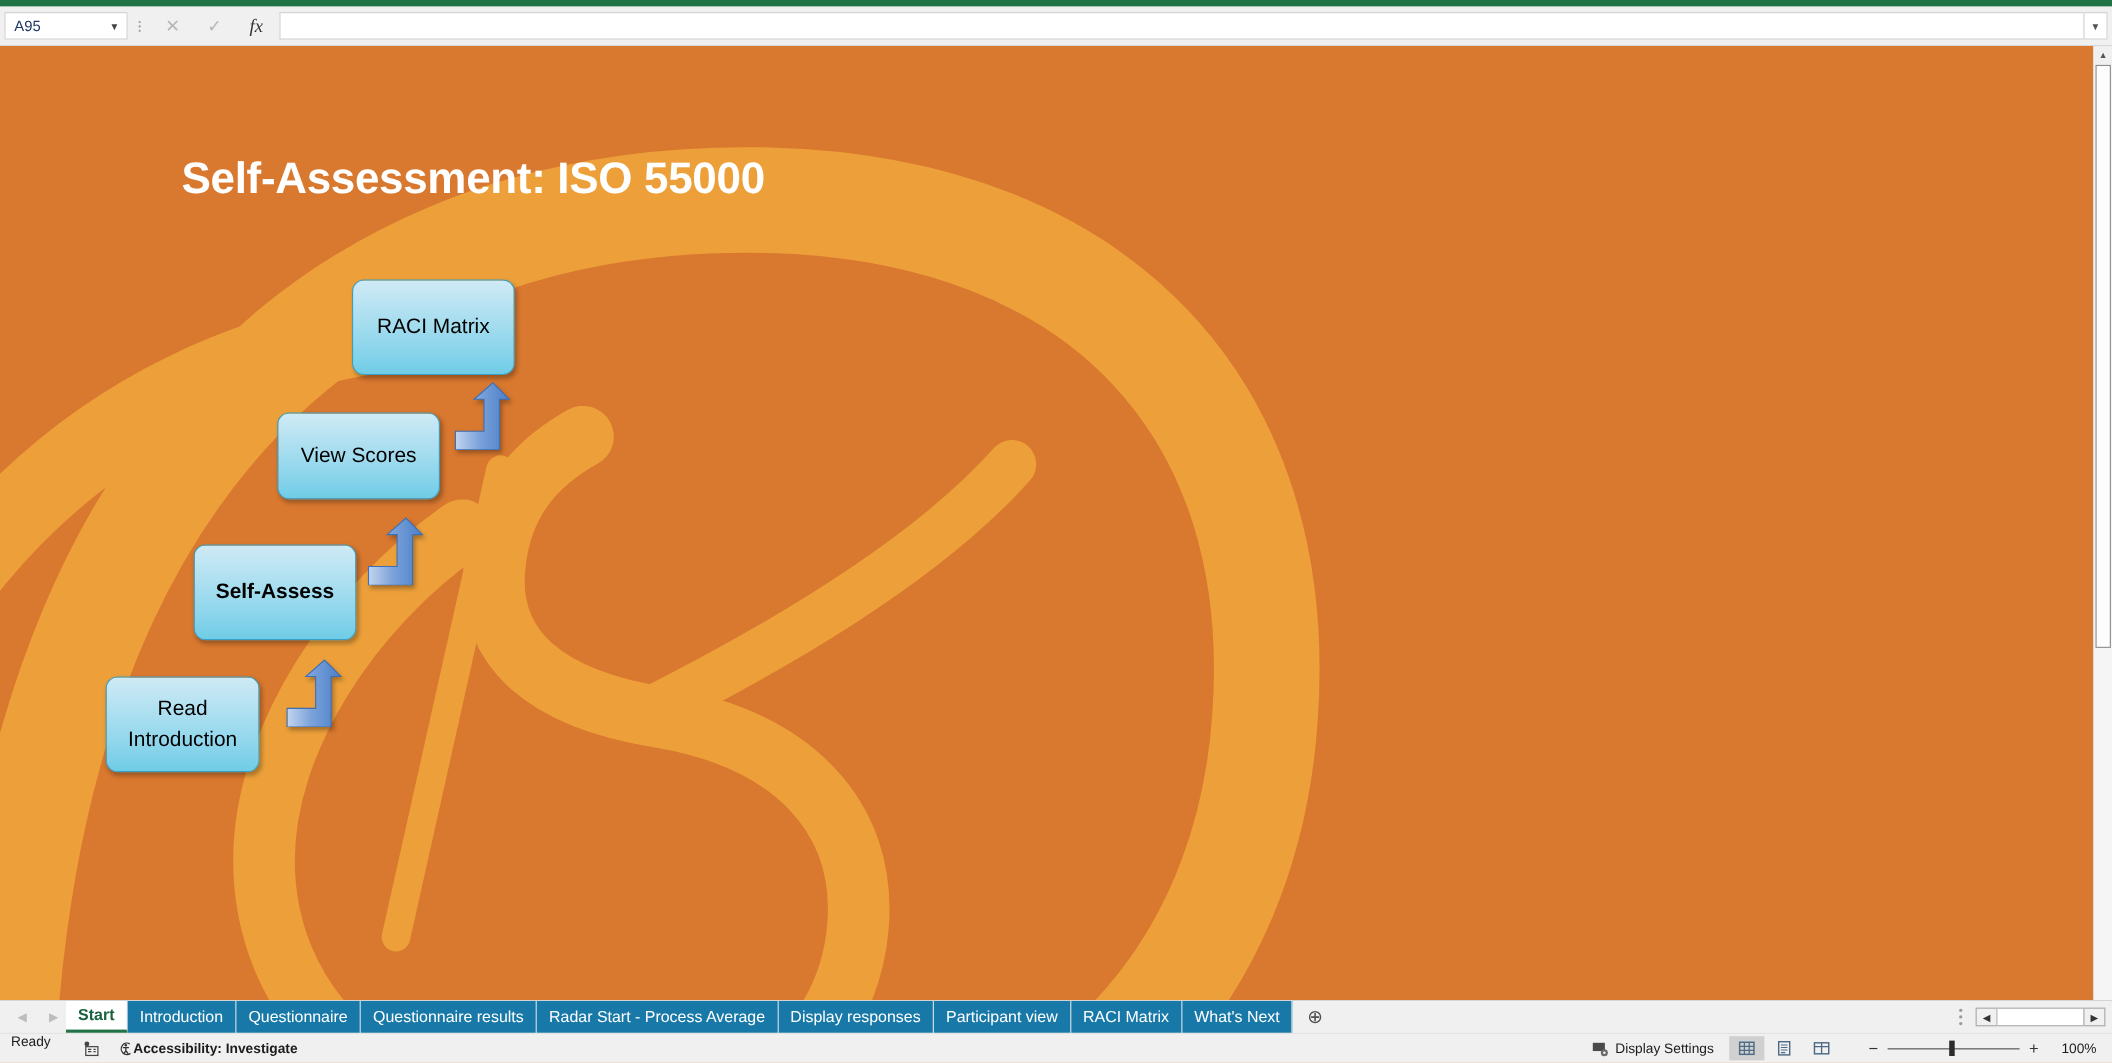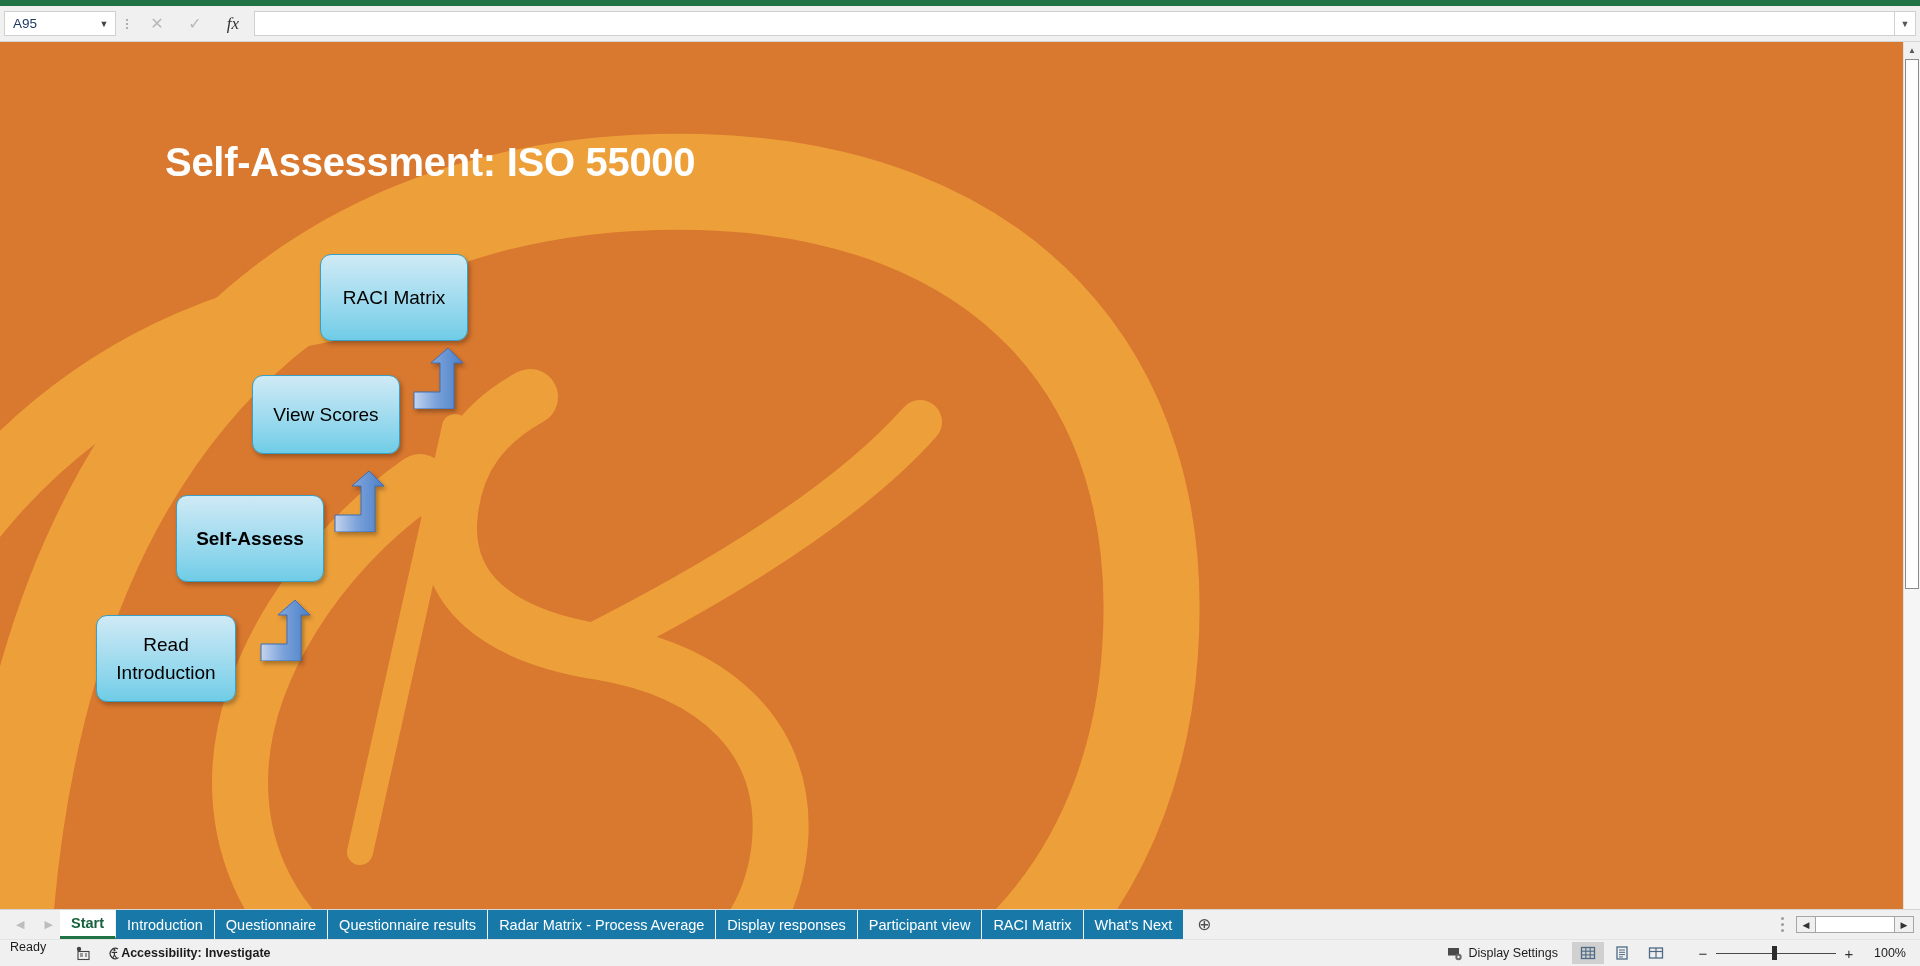--- a/index.html
+++ b/index.html
@@ -310,21 +310,21 @@
     <div class="tab">
       <span>Introduction</span>
     </div>
     <div class="tab">
       <span>Questionnaire</span>
     </div>
     <div class="tab">
       <span>Questionnaire results</span>
     </div>
     <div class="tab">
-      <span>Radar Matrix - Process Average</span>
+      <span>Radar Start - Process Average</span>
     </div>
     <div class="tab">
       <span>Display responses</span>
     </div>
     <div class="tab">
       <span>Participant view</span>
     </div>
     <div class="tab">
       <span>RACI Matrix</span>
     </div>

